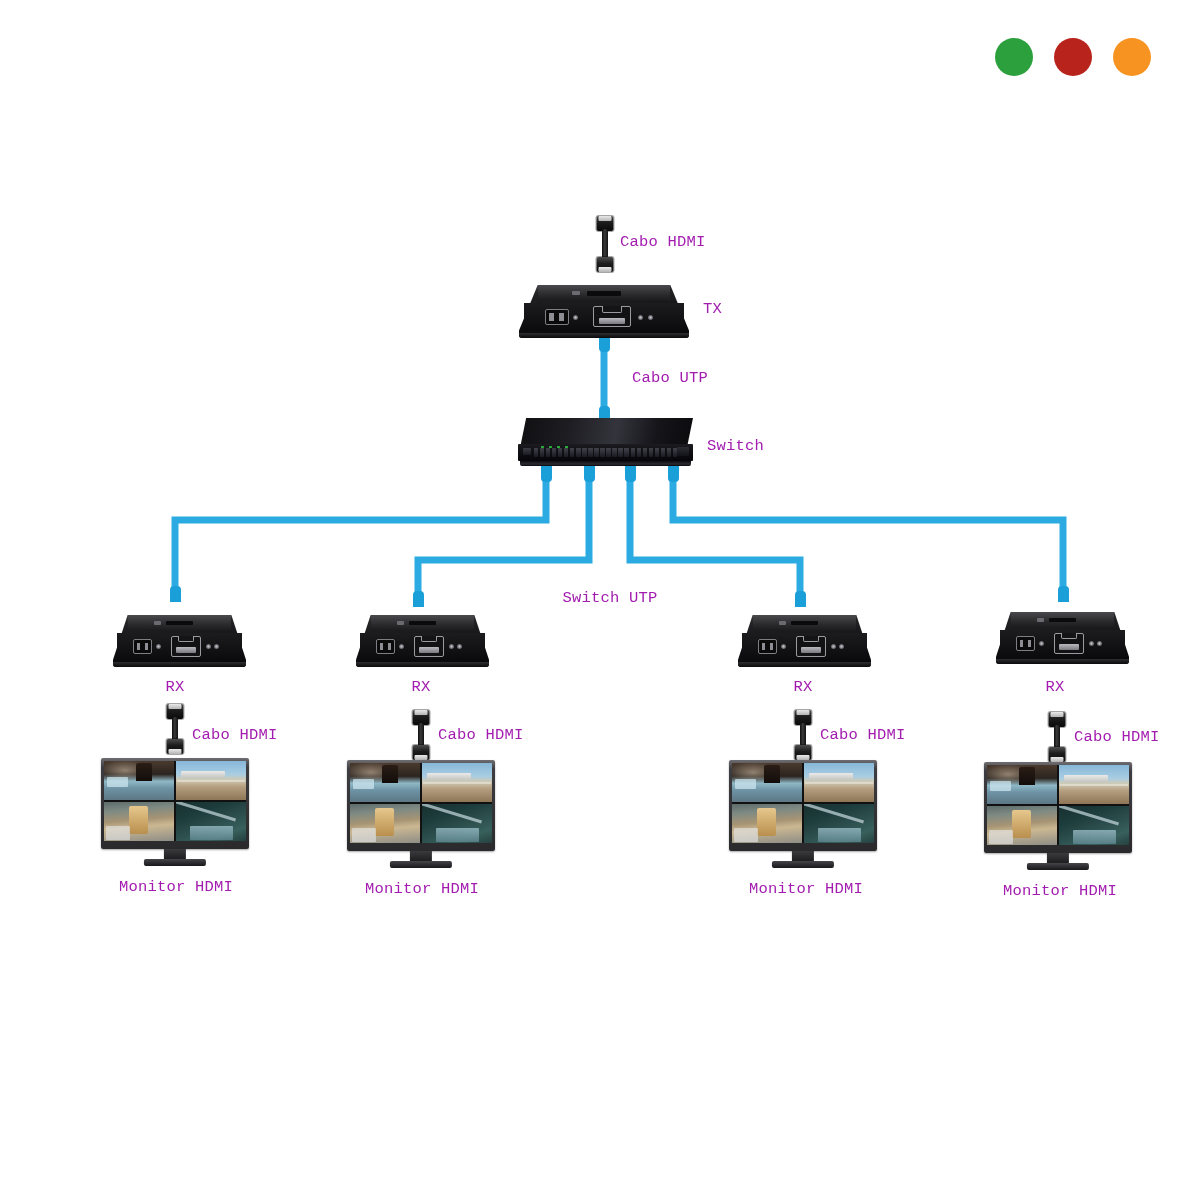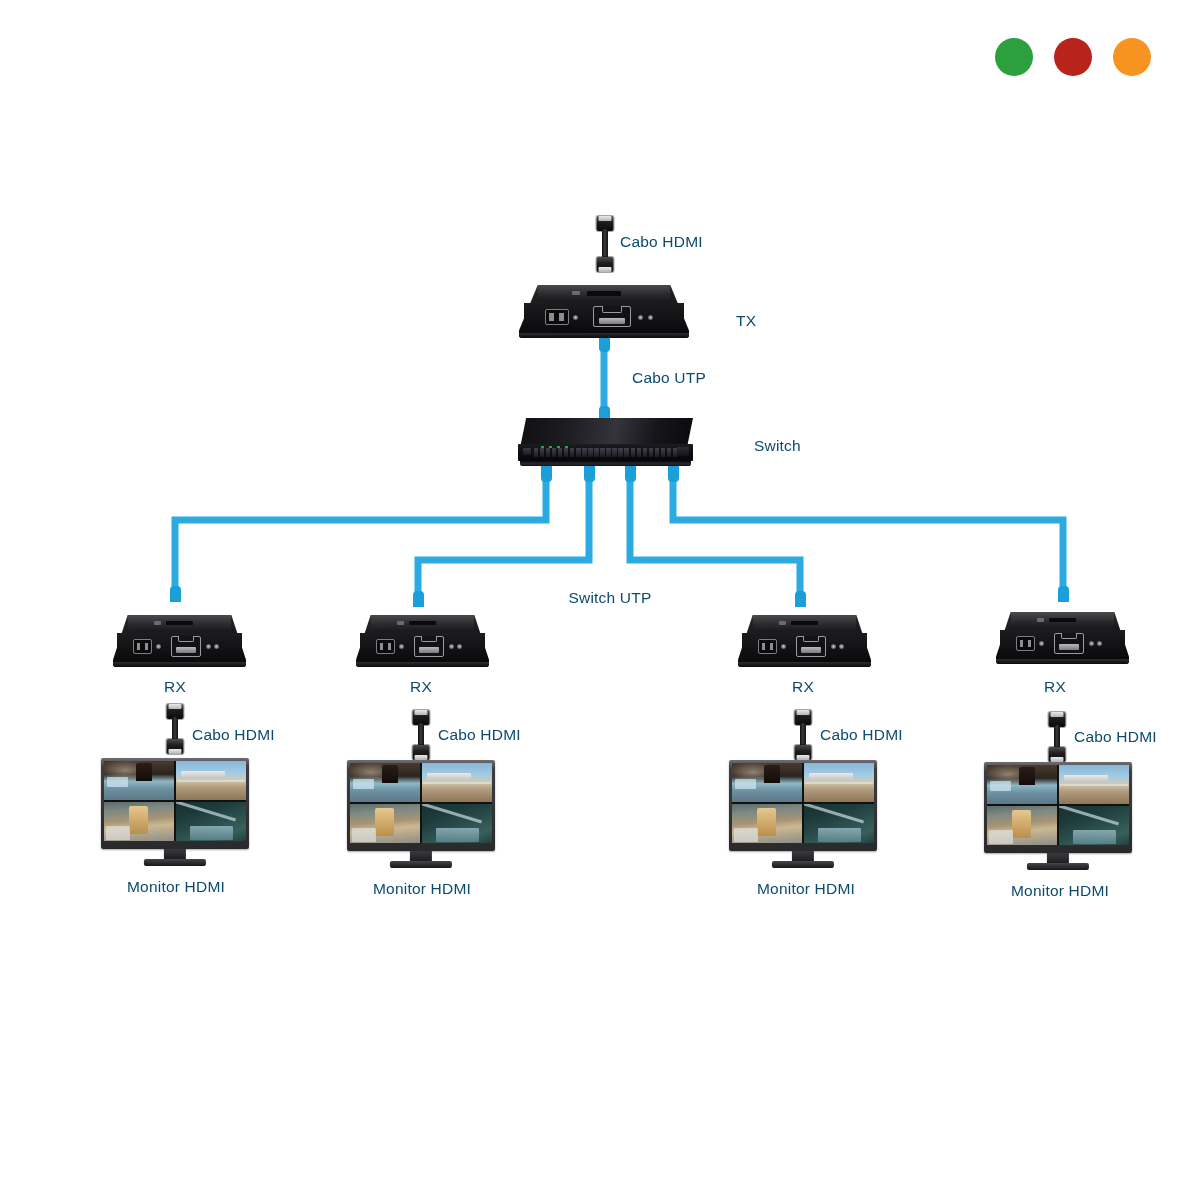--- a/index.html
+++ b/index.html
@@ -16,22 +16,22 @@
   
   .dots{position:absolute;left:995px;top:38px;display:flex;gap:21px;}
   .dot{width:38px;height:38px;border-radius:50%;}
 
   
   .abs{position:absolute;}
 
   
   .lbl{
     position:absolute;
-    font-family:Liberation Sans, sans-serif;
-    color:#0c4a6e;
+    font-family:Liberation Mono, monospace;
+    color:#a21caf;
     white-space:nowrap;
     letter-spacing:0.2px;
     font-weight:500;
   }
   .lbl-15{font-size:15.5px;}
   .lbl-center{transform:translateX(-50%);text-align:center;}
 
   
   #wires{position:absolute;left:0;top:0;width:1200px;height:1200px;}
 
@@ -261,21 +261,21 @@
     <div class="top-slot"></div>
     <div class="top-slot2"></div>
     <div class="ext-face"></div>
     <div class="p-usb"></div>
     <div class="led" style="left:32%;top:56%;"></div>
     <div class="p-rj45"></div>
     <div class="led" style="left:70%;top:56%;"></div>
     <div class="led" style="left:76%;top:56%;"></div>
     <div class="ext-base"></div>
   </div>
-  <div class="lbl lbl-15" style="left:703px;top:312px;margin-left:33px;">TX</div>
+  <div class="lbl lbl-15" style="left:703px;top:300px;">TX</div>
 
   <div class="lbl lbl-15" style="left:632px;top:369px;">Cabo UTP</div>
 
   <div class="switch" style="left:518px;top:418px;width:175px;height:50px;">
     <div class="sw-top"></div>
     <div class="sw-front"></div>
     <div class="sw-logo"></div>
     <div class="sw-leds">
       <i></i>
         <i></i>
@@ -304,21 +304,21 @@
       <span class="sw-port"></span>
         <span class="sw-port"></span>
         <span class="sw-port"></span>
       <span class="sw-port"></span>
         <span class="sw-port"></span>
         <span class="sw-port"></span>
     </div>
     <div class="sw-right"></div>
     <div class="sw-shadow"></div>
   </div>
-  <div class="lbl lbl-15" style="left:707px;top:437px;margin-left:47px;">Switch</div>
+  <div class="lbl lbl-15" style="left:707px;top:437px;">Switch</div>
 
   <div class="lbl lbl-15 lbl-center" style="left:610px;top:589px;">Switch UTP</div>
 
   <div class="extender" style="left:113px;top:615px;width:133px;height:52px;">
     <div class="ext-body"></div>
       <div class="ext-topface"></div>
     <div class="top-slot"></div>
       <div class="top-slot2"></div>
     <div class="ext-face"></div>
     <div class="p-usb"></div>

